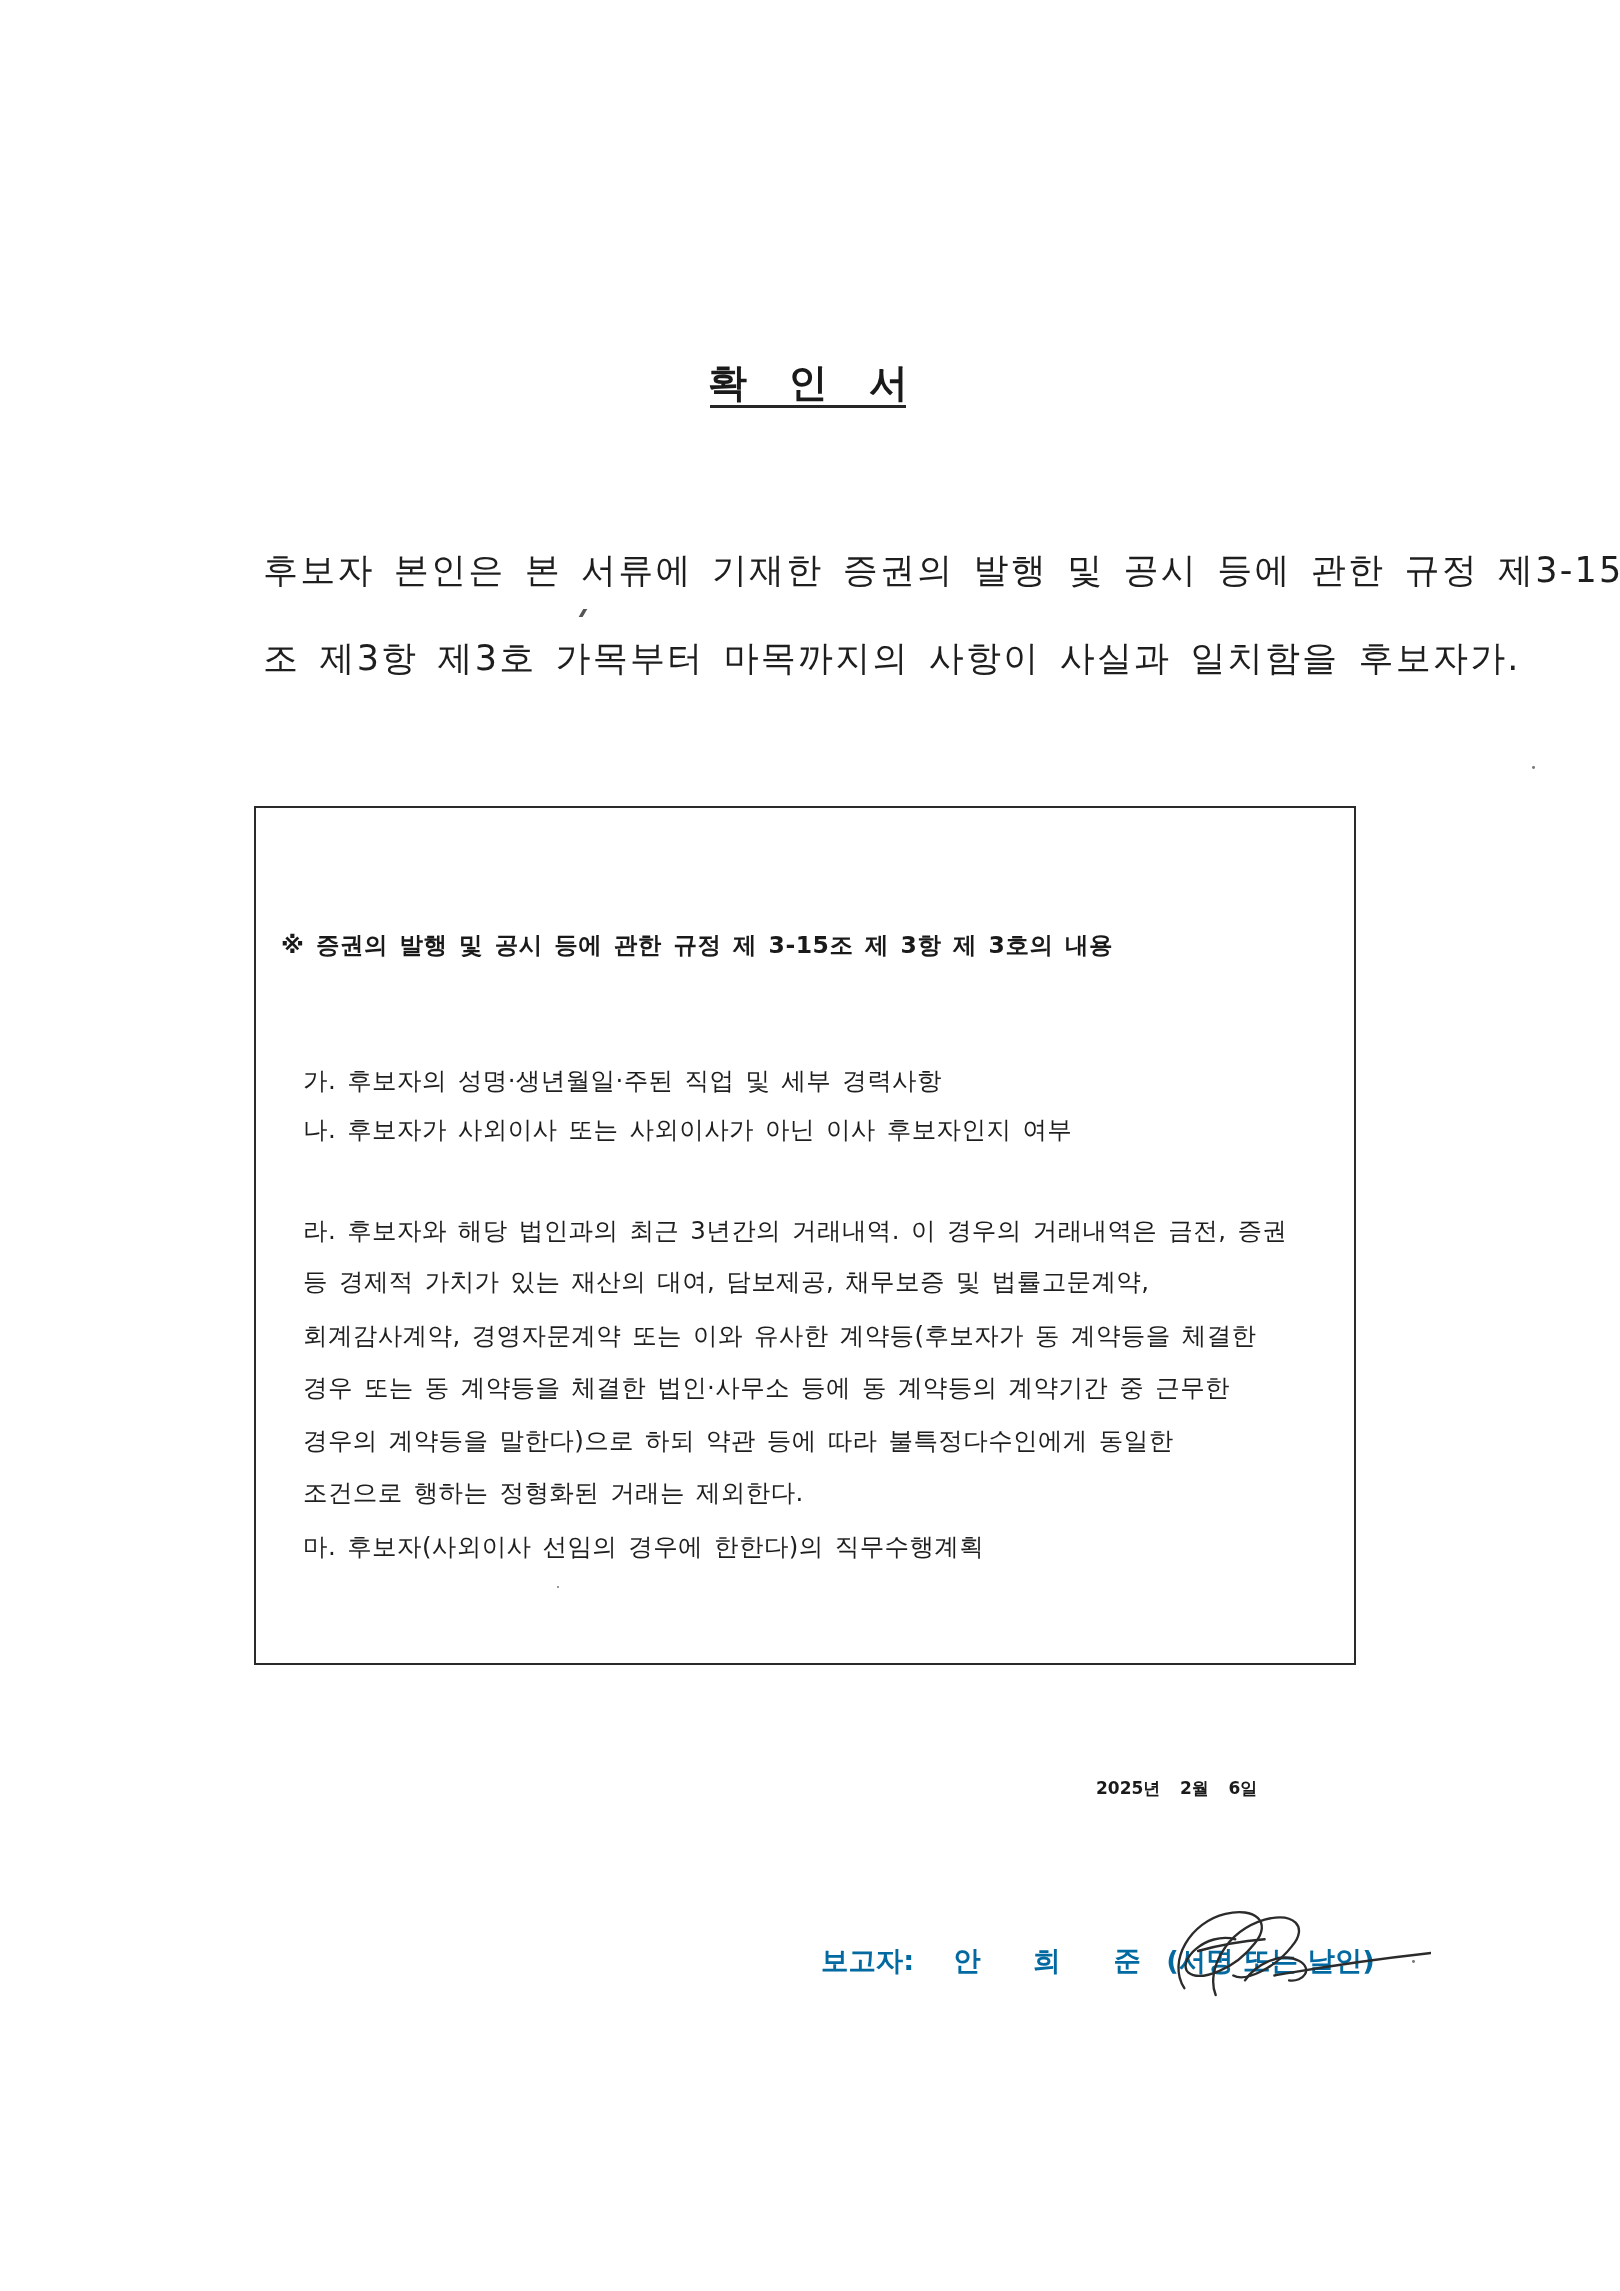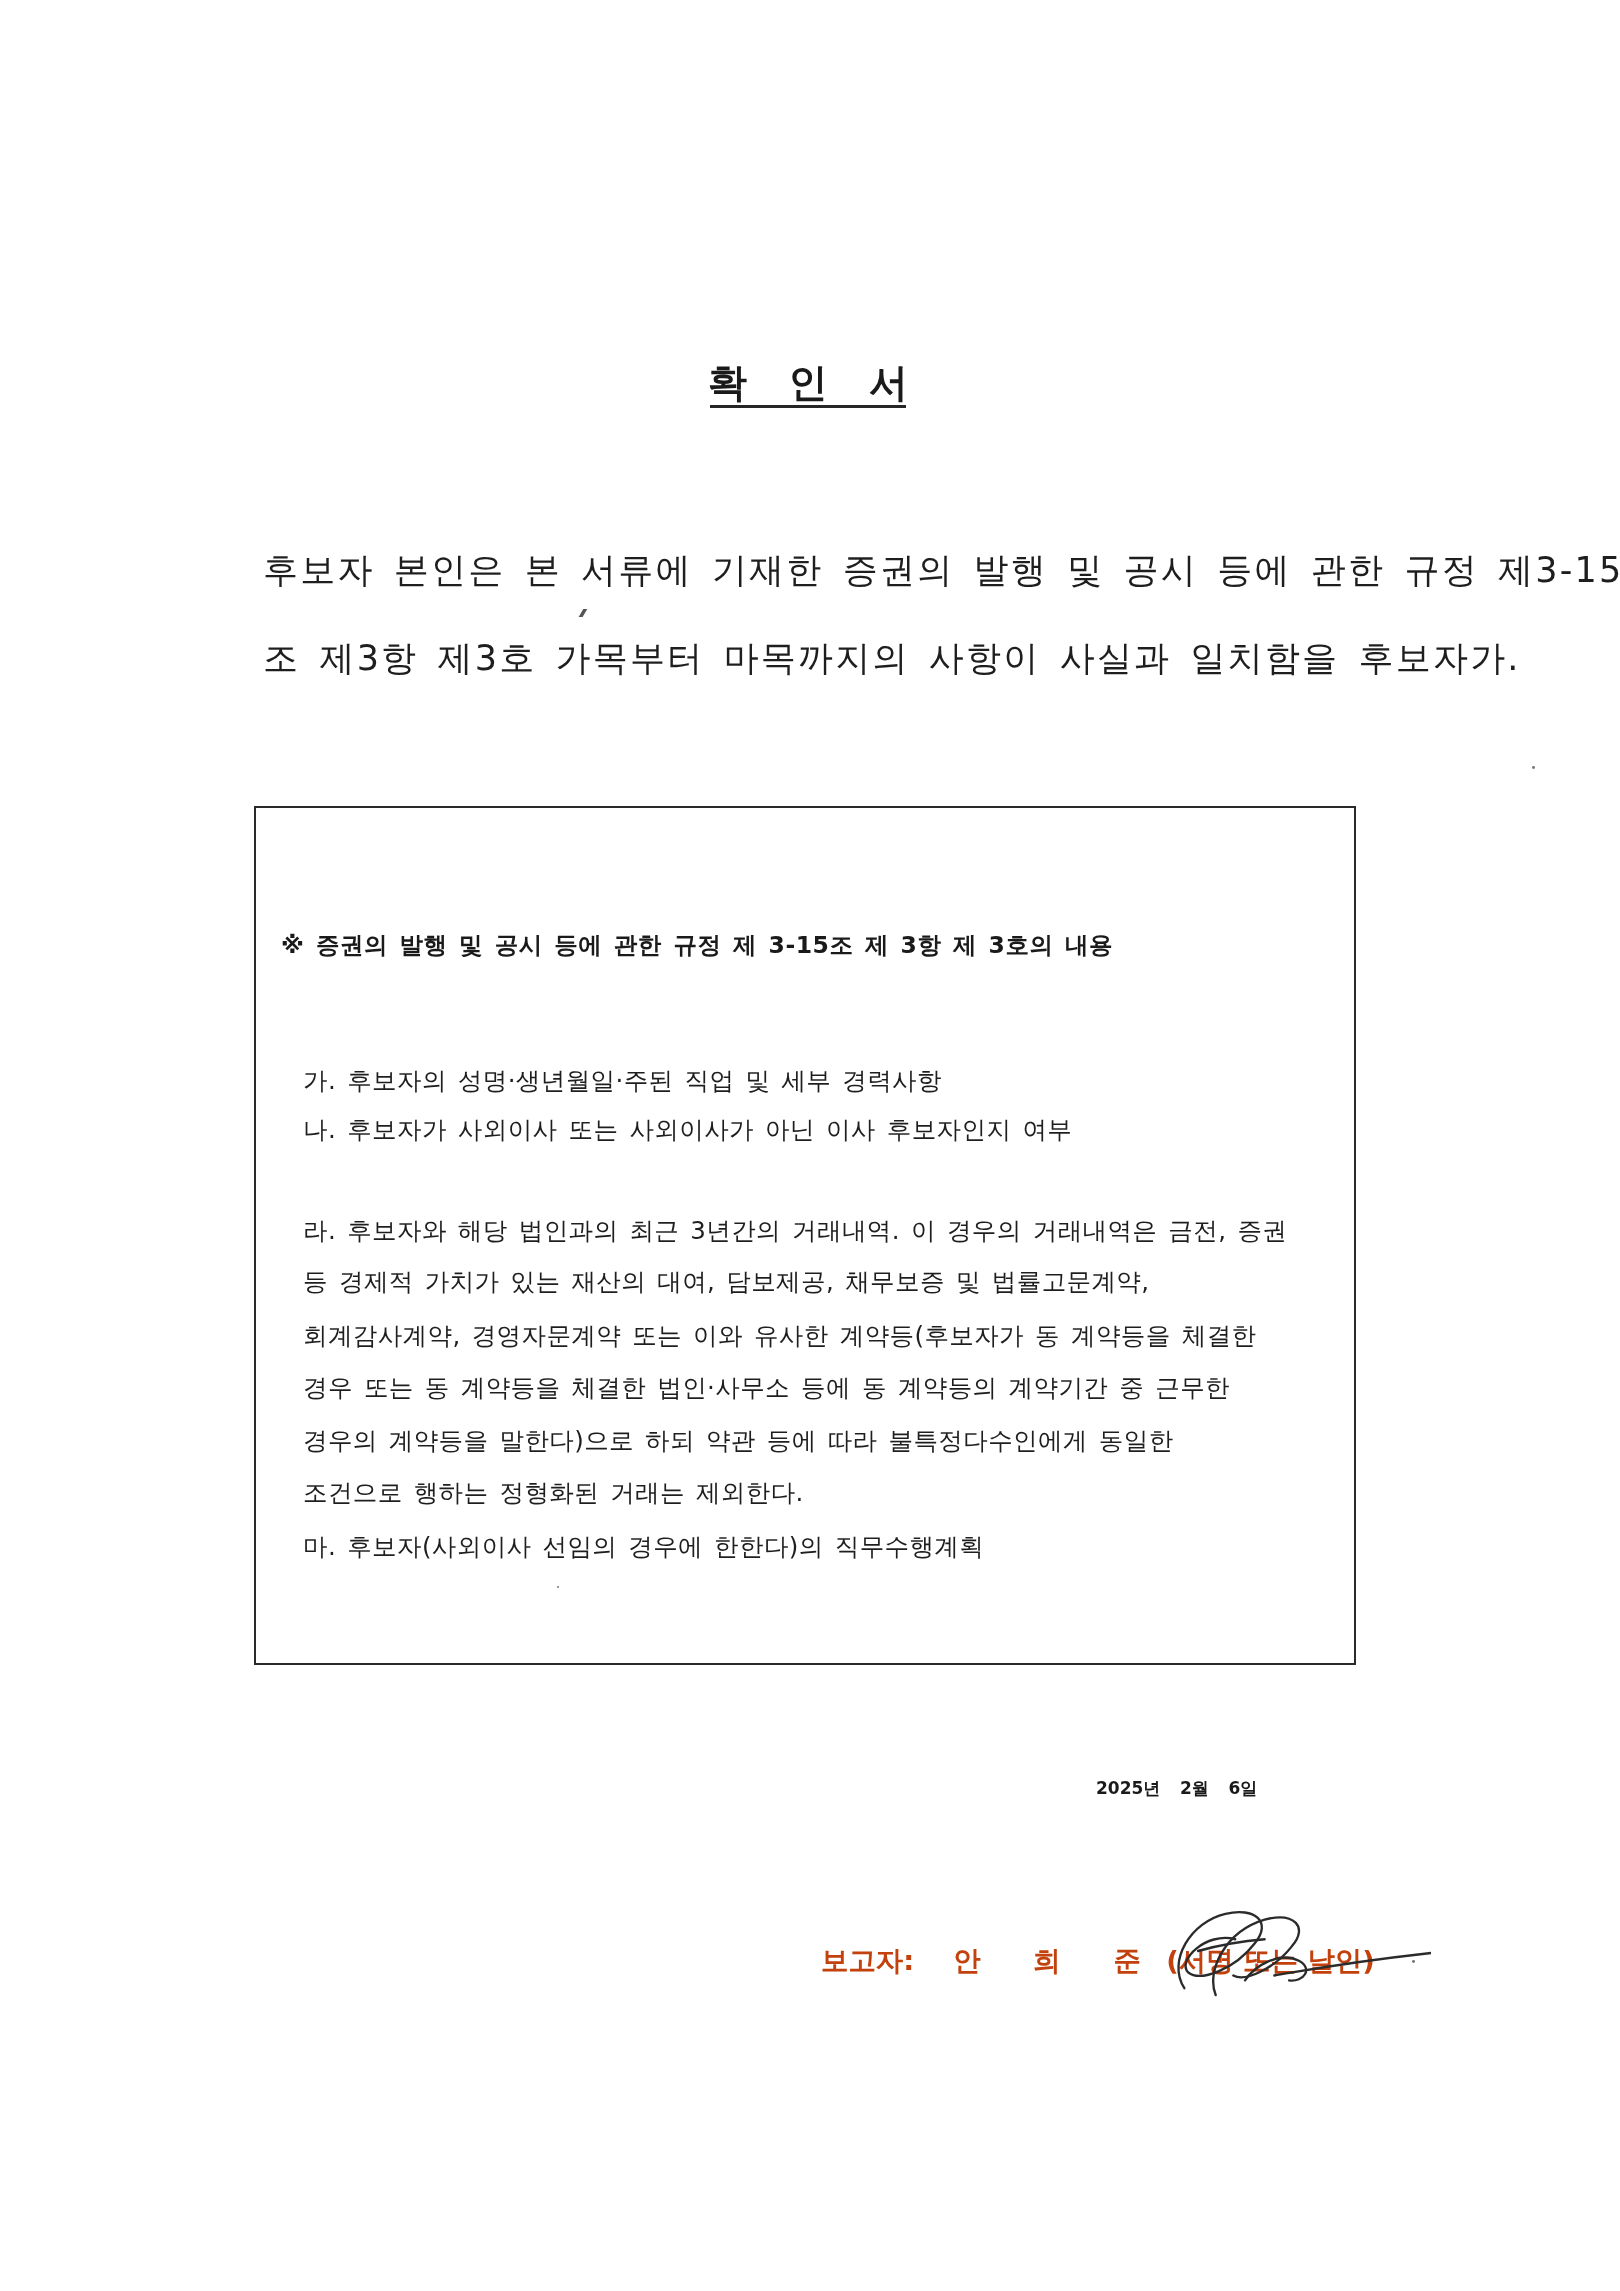--- a/index.html
+++ b/index.html
@@ -106,21 +106,21 @@
     }
 
     .signer-row {
       position: absolute;
       left: 821px;
       top: 1941px;
       font-size: 27.4px;
       font-weight: bold;
       line-height: 39px;
       white-space: nowrap;
-      color: #c2410c;
+      color: #0369a1;
       display: flex;
       align-items: center;
     }
     .signer-label { margin-right: 39px; }
     .signer-name { letter-spacing: 21.6px; margin-right: 3.9px; }
     .signer-note { font-weight: bold; }
 
     .signature {
       position: absolute;
       left: 1108px;

